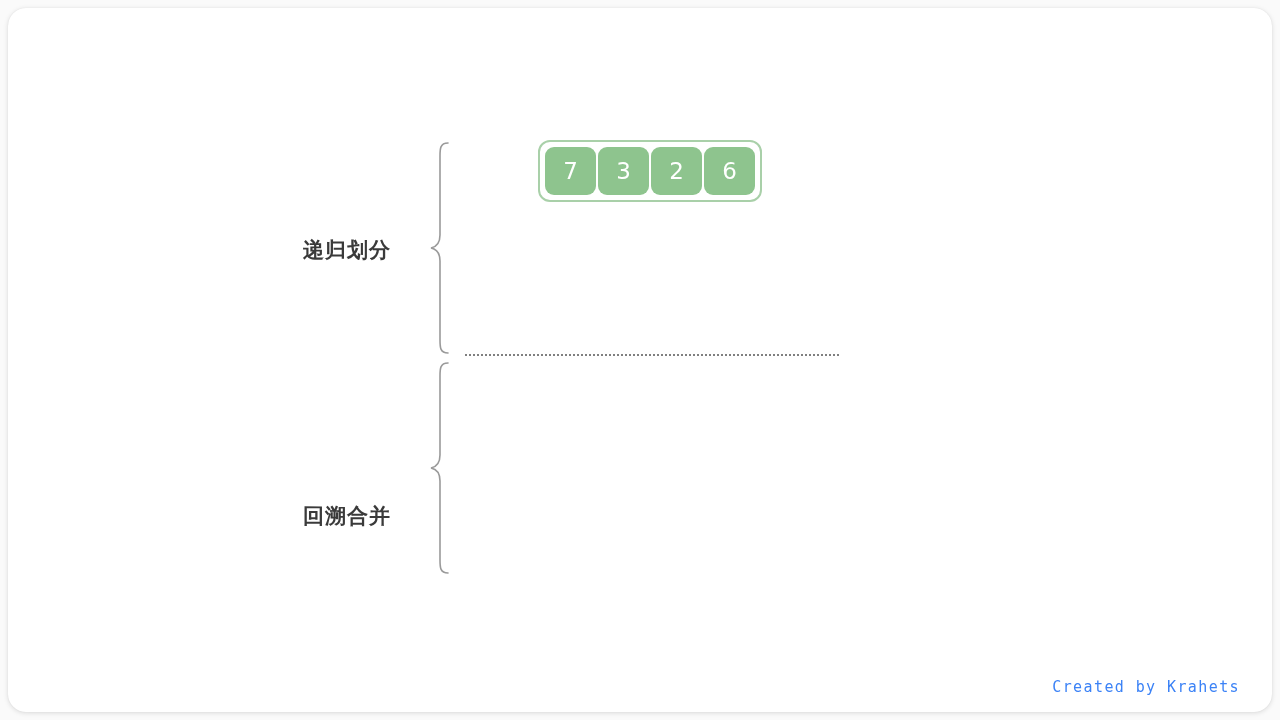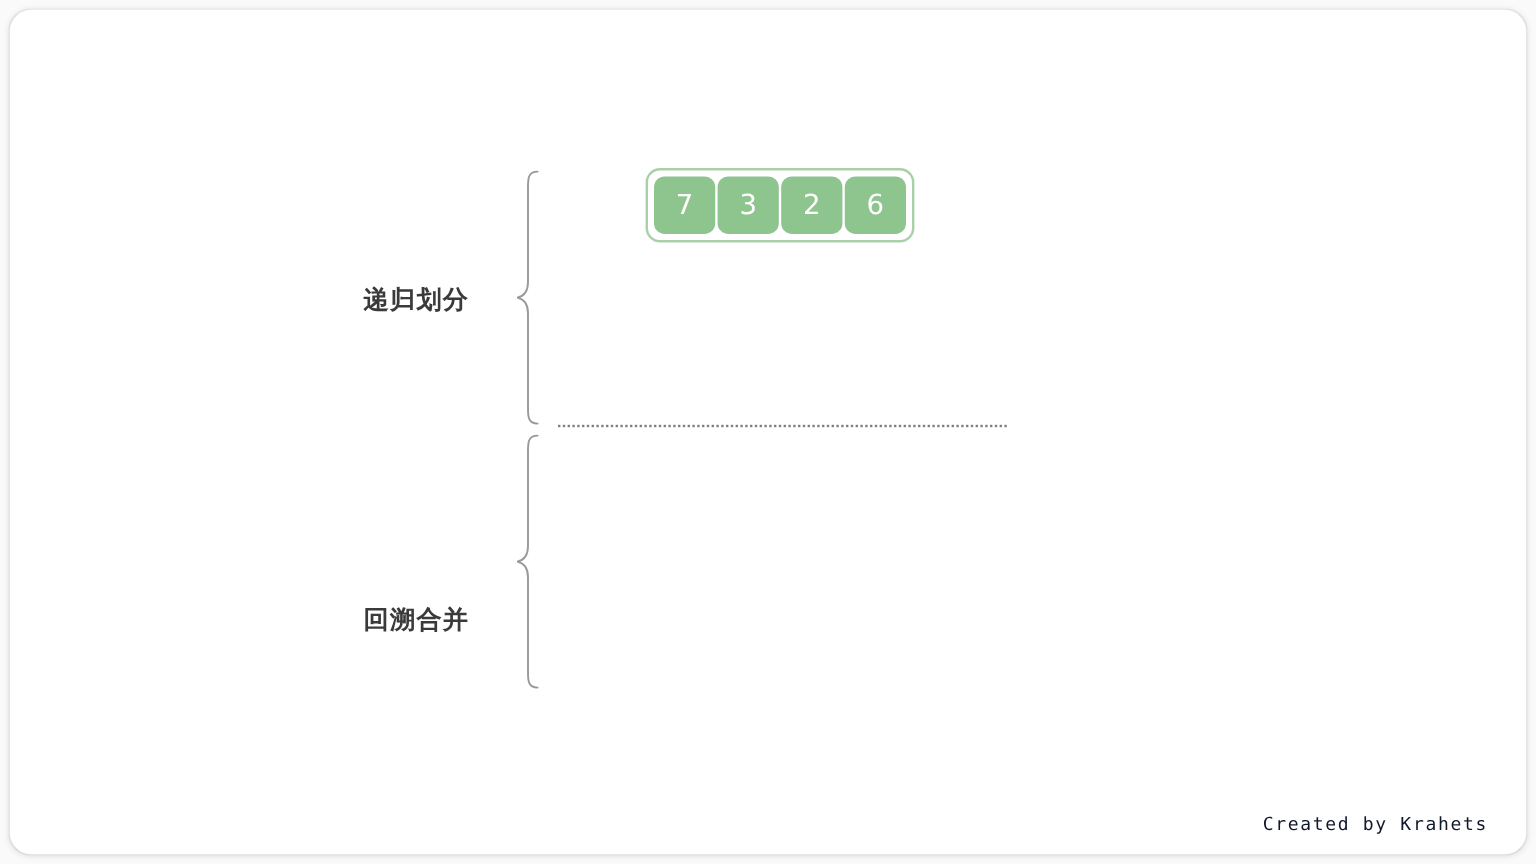--- a/index.html
+++ b/index.html
@@ -104,21 +104,21 @@
     white-space: nowrap;
   }
 
   
   .watermark {
     position: absolute;
     right: 40px;
     bottom: 24px;
     font-family: "DejaVu Sans Mono", "Liberation Mono", monospace;
     font-size: 15px;
-    color: #0f172a;
+    color: #3b82f6;
     letter-spacing: 1.4px;
     white-space: nowrap;
   }
 </style>
 </head>
 <body>
 
 <div id="canvas">
   <div class="card"></div>
 

